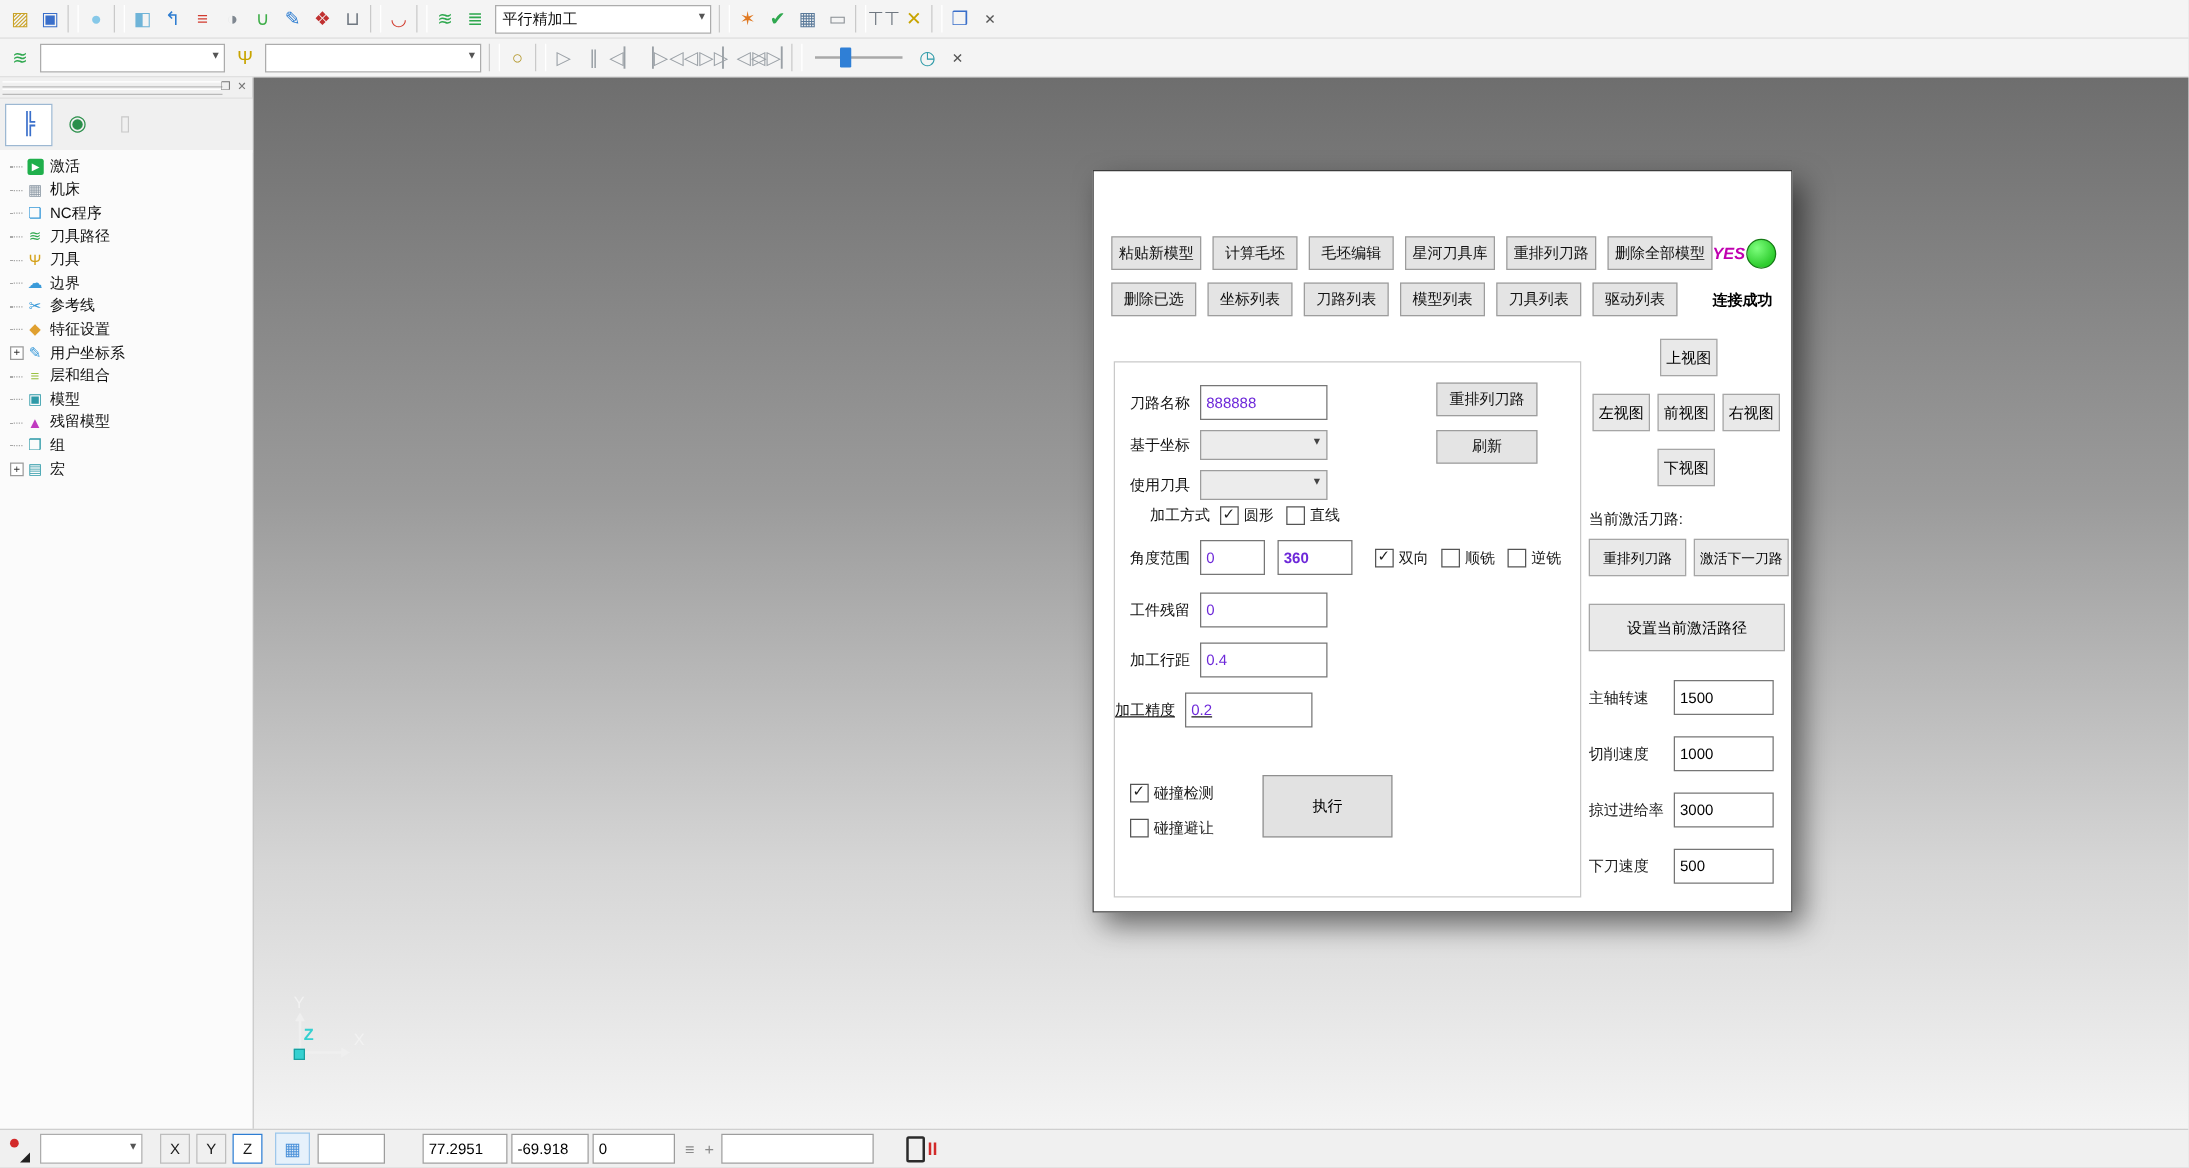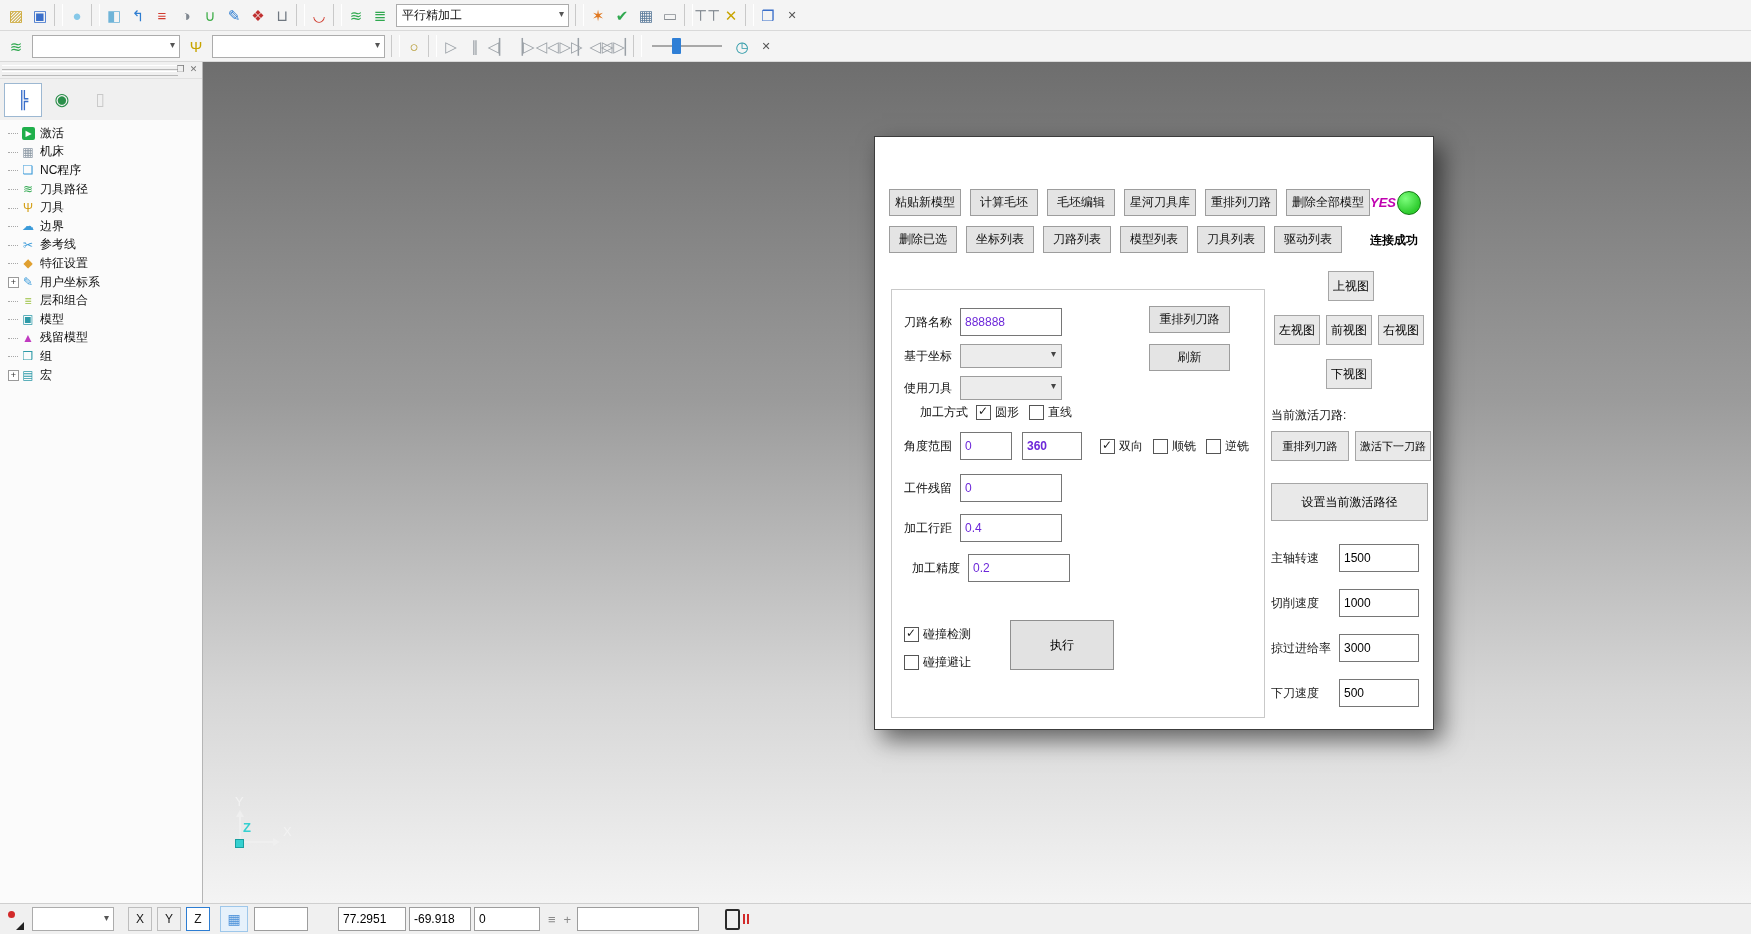--- a/index.html
+++ b/index.html
@@ -373,21 +373,21 @@
           </span>
       </div>
       <div class="frow" style="left:12px;top:184px;">
         <span class="flabel">工件残留</span>
         <input class="fin w102" value="0" style="">
       </div>
       <div class="frow" style="left:12px;top:224px;">
         <span class="flabel">加工行距</span>
         <input class="fin w102" value="0.4" style="">
       </div>
-      <div class="frow" style="left:20px;top:264px;">
+      <div class="frow" style="left:0;top:264px;text-decoration:underline;">
         <span class="flabel">加工精度</span>
         <input class="fin w102" value="0.2" style="">
       </div>
       <div class="frow" style="left:12px;top:336px;">
         <span class="cb on"></span>
         <span class="cbl">碰撞检测</span>
       </div>
       <div class="frow" style="left:12px;top:364px;">
         <span class="cb"></span>
         <span class="cbl">碰撞避让</span>

